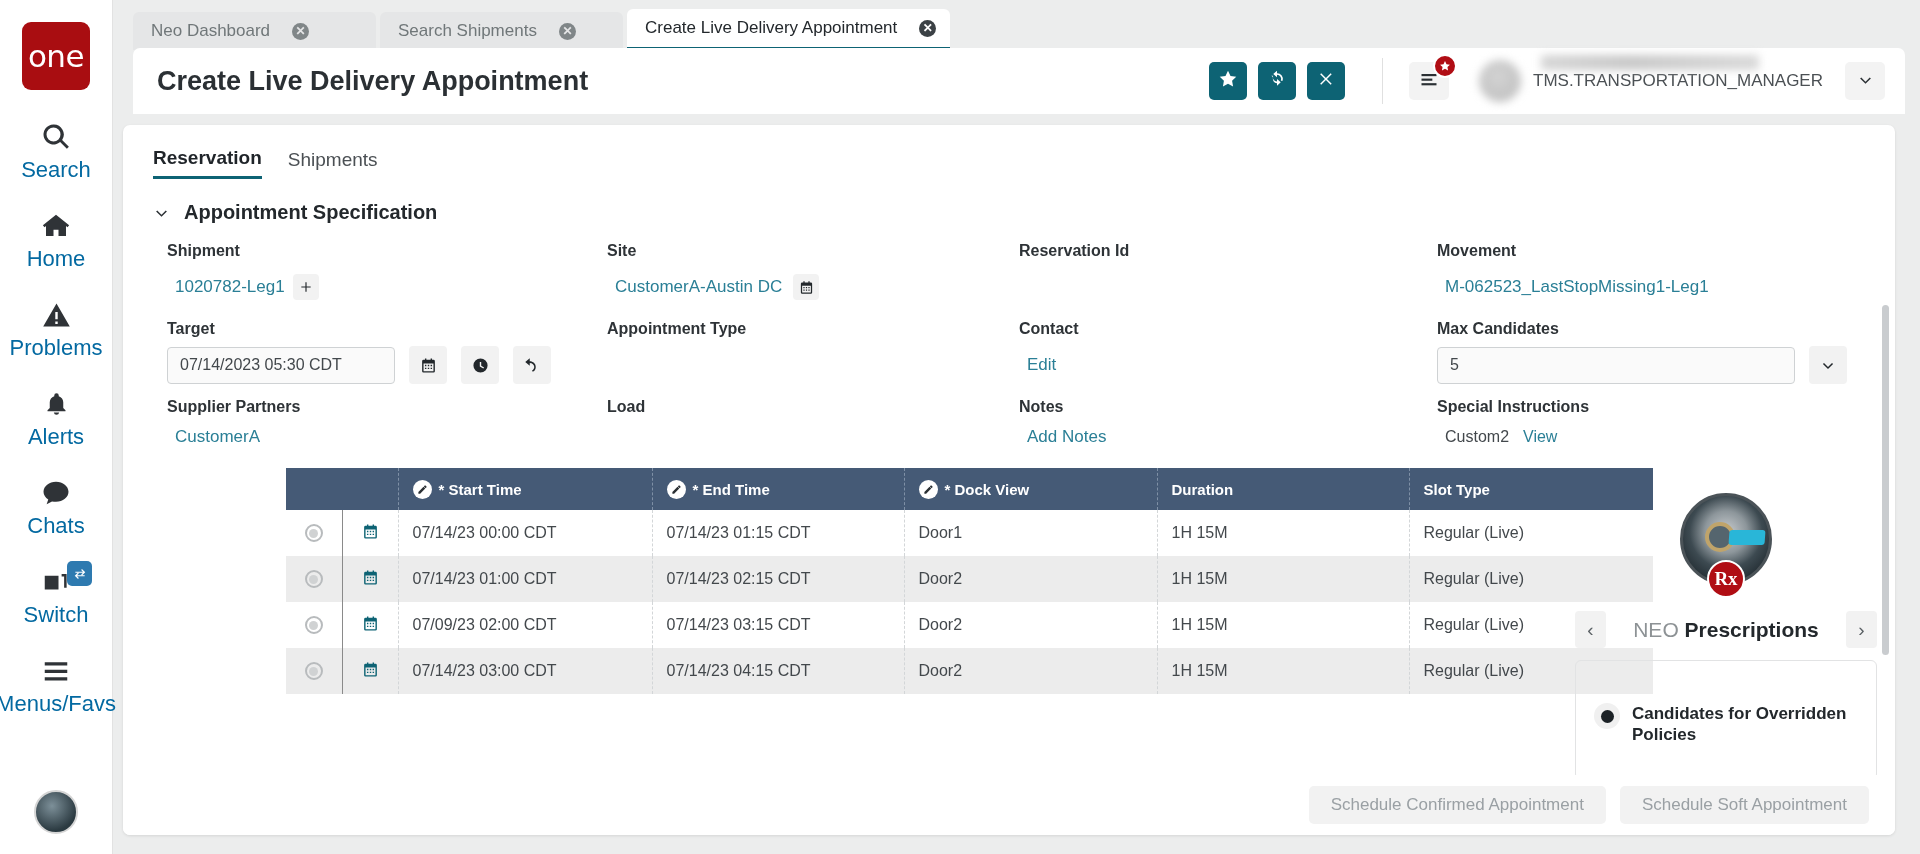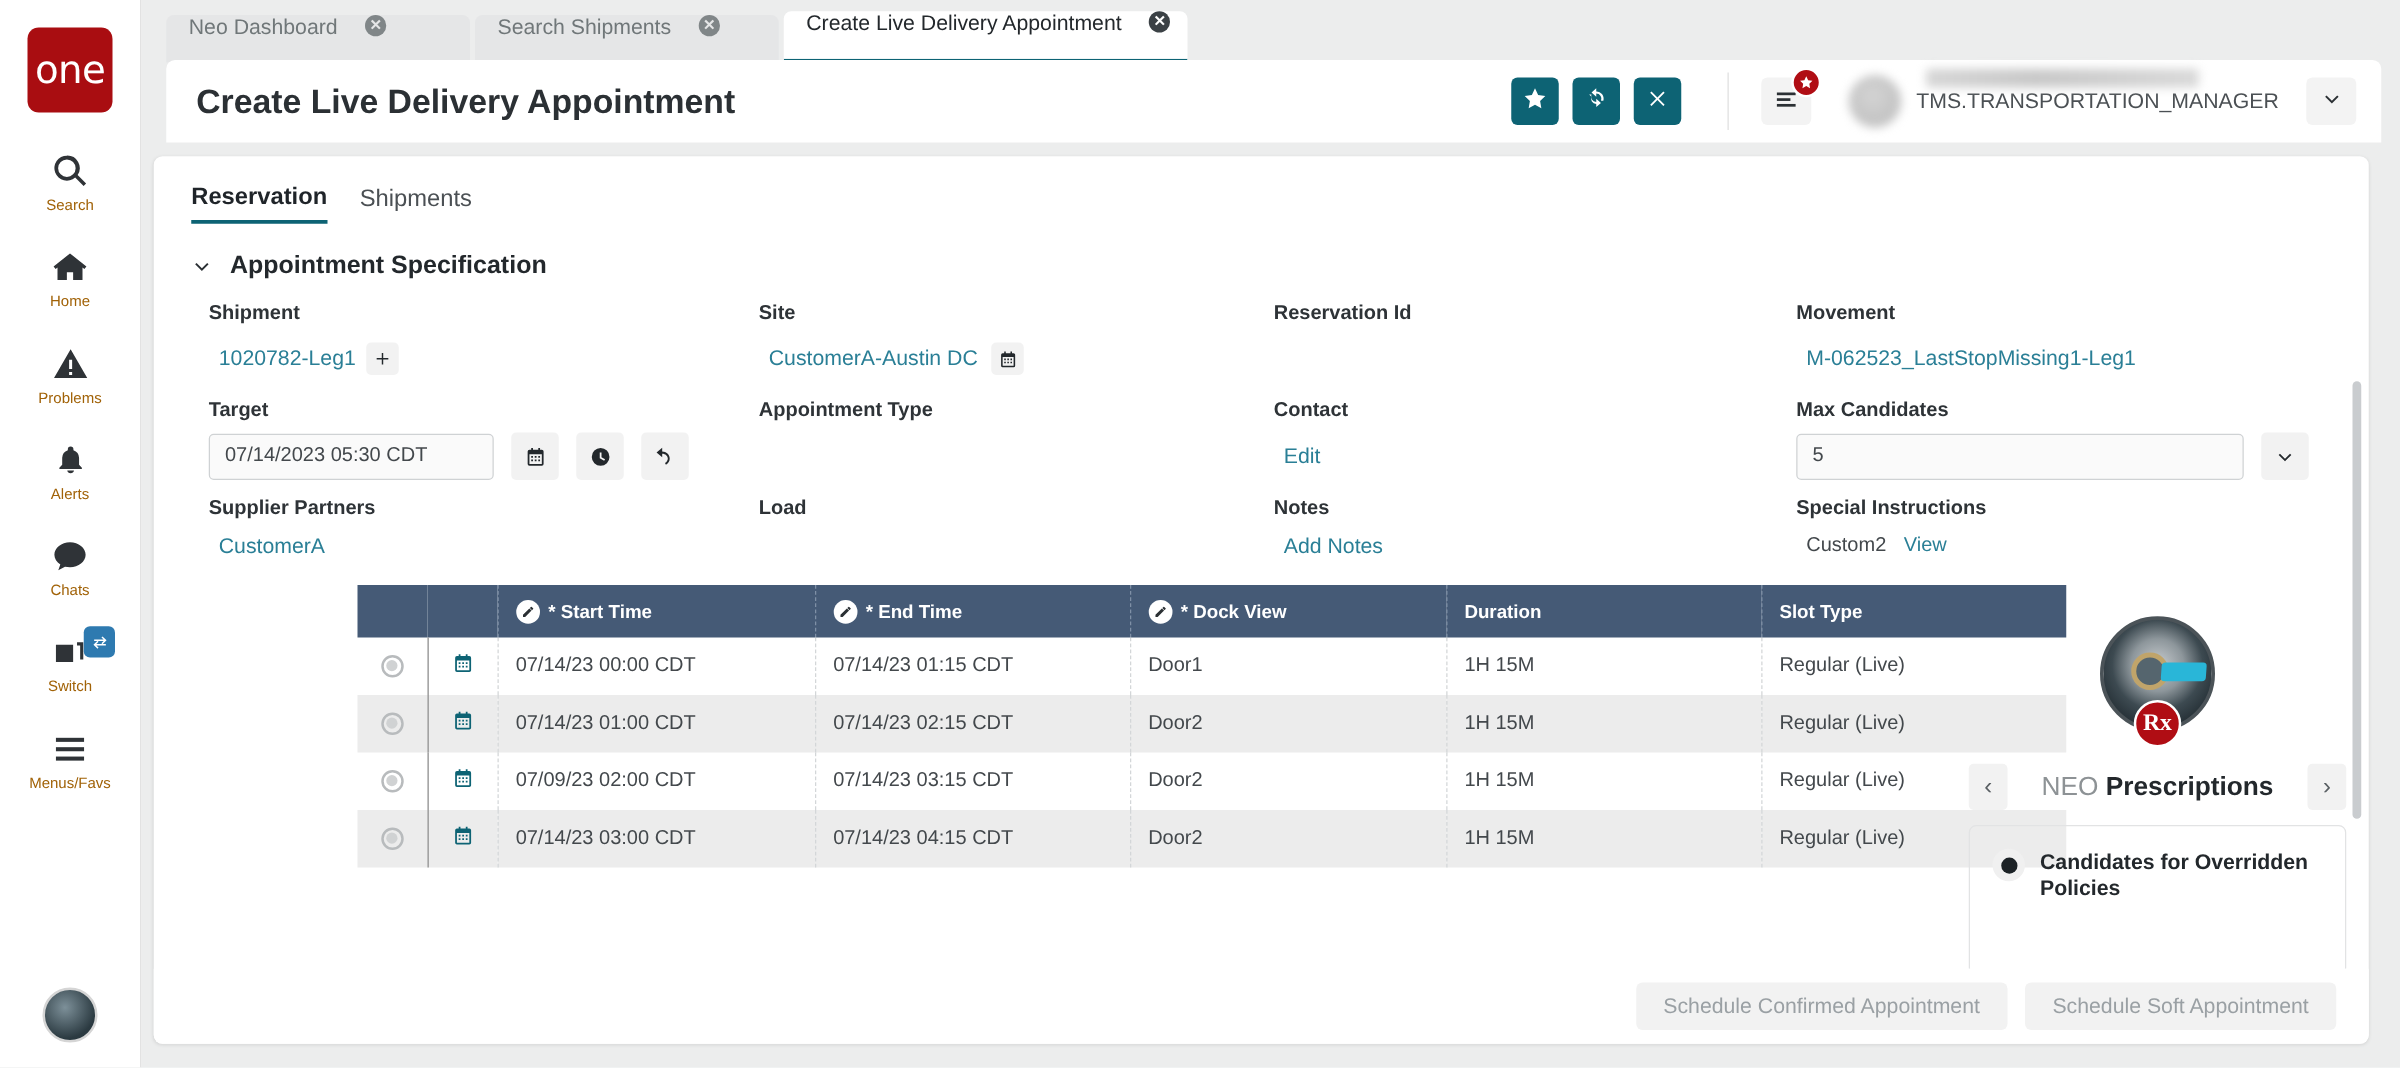--- a/index.html
+++ b/index.html
@@ -24,41 +24,41 @@
     font-size: 31px; font-weight: 400; letter-spacing: -0.5px;
     font-family: "DejaVu Sans", sans-serif;
   }
   .rail-item {
     width: 100%; margin-top: 26px;
     display: flex; flex-direction: column; align-items: center;
     cursor: pointer; position: relative;
   }
   .rail-icon { height: 34px; display: flex; align-items: center; justify-content: center; }
   .rail-icon svg { fill: #2f3337; }
-  .rail-label { font-size: 12px; color: #a16207; margin-top: 3px; }
+  .rail-label { font-size: 22px; color: #0369a1; margin-top: 3px; }
   #switch-badge {
     position: absolute; right: 20px; top: -4px;
     width: 25px; height: 25px; border-radius: 5px; background: #2e7ab0;
     display: flex; align-items: center; justify-content: center;
   }
   #switch-badge svg { fill: #fff; }
   #rail-avatar {
     position: absolute; bottom: 20px; left: 50%; transform: translateX(-50%);
     width: 44px; height: 44px; border-radius: 50%;
     background: radial-gradient(circle at 40% 35%, #7d9099, #2b3a41 70%);
     border: 2px solid #d5d5d5;
   }
 
   
   #tab-strip {
     position: absolute; left: 133px; top: 12px; height: 38px;
     display: flex; align-items: flex-end;
   }
   .browser-tab {
-    height: 38px; display: flex; align-items: flex-start;
+    height: 38px; display: flex; align-items: center;
     padding: 0 14px 0 18px; border-radius: 6px 6px 0 0;
     background: #e5e6e7; color: #707779; font-size: 17px;
     cursor: pointer; margin-right: 4px; position: relative;
   }
   .browser-tab.active {
     background: #fff; color: #23282c;
     border-bottom: 3px solid #0d6374; height: 41px;
   }
   .browser-tab .tab-label { white-space: nowrap; }
   .tab-close {
@@ -220,21 +220,21 @@
     width: 31px; height: 37px; border-radius: 4px; background: #f2f2f2;
     display: flex; align-items: center; justify-content: center; cursor: pointer;
     color: #5a6064; font-size: 19px;
   }
   #neo-title { flex: 1; text-align: center; font-size: 21px; color: #8d9295; }
   #neo-title b { color: #23282c; }
   #neo-card {
     margin-top: 12px; border: 1px solid #e2e3e4; border-radius: 6px;
     padding: 18px 18px 0 18px; height: 120px; overflow: hidden;
   }
-  #neo-card-head { display: flex; align-items: flex-start; }
+  #neo-card-head { display: flex; align-items: flex-start; margin-top: 24px; }
   #neo-dot-wrap {
     width: 26px; height: 26px; border-radius: 50%; background: #f0f0f0;
     display: flex; align-items: center; justify-content: center; flex: none; margin-right: 12px;
   }
   #neo-dot { width: 13px; height: 13px; border-radius: 50%; background: #1c2226; }
   #neo-card-title { font-size: 17px; font-weight: 700; color: #23282c; line-height: 1.25; }
   #neo-card-body { margin-top: 14px; font-size: 15px; color: #5e6367; line-height: 1.45; }
 
   
   #vscroll {

